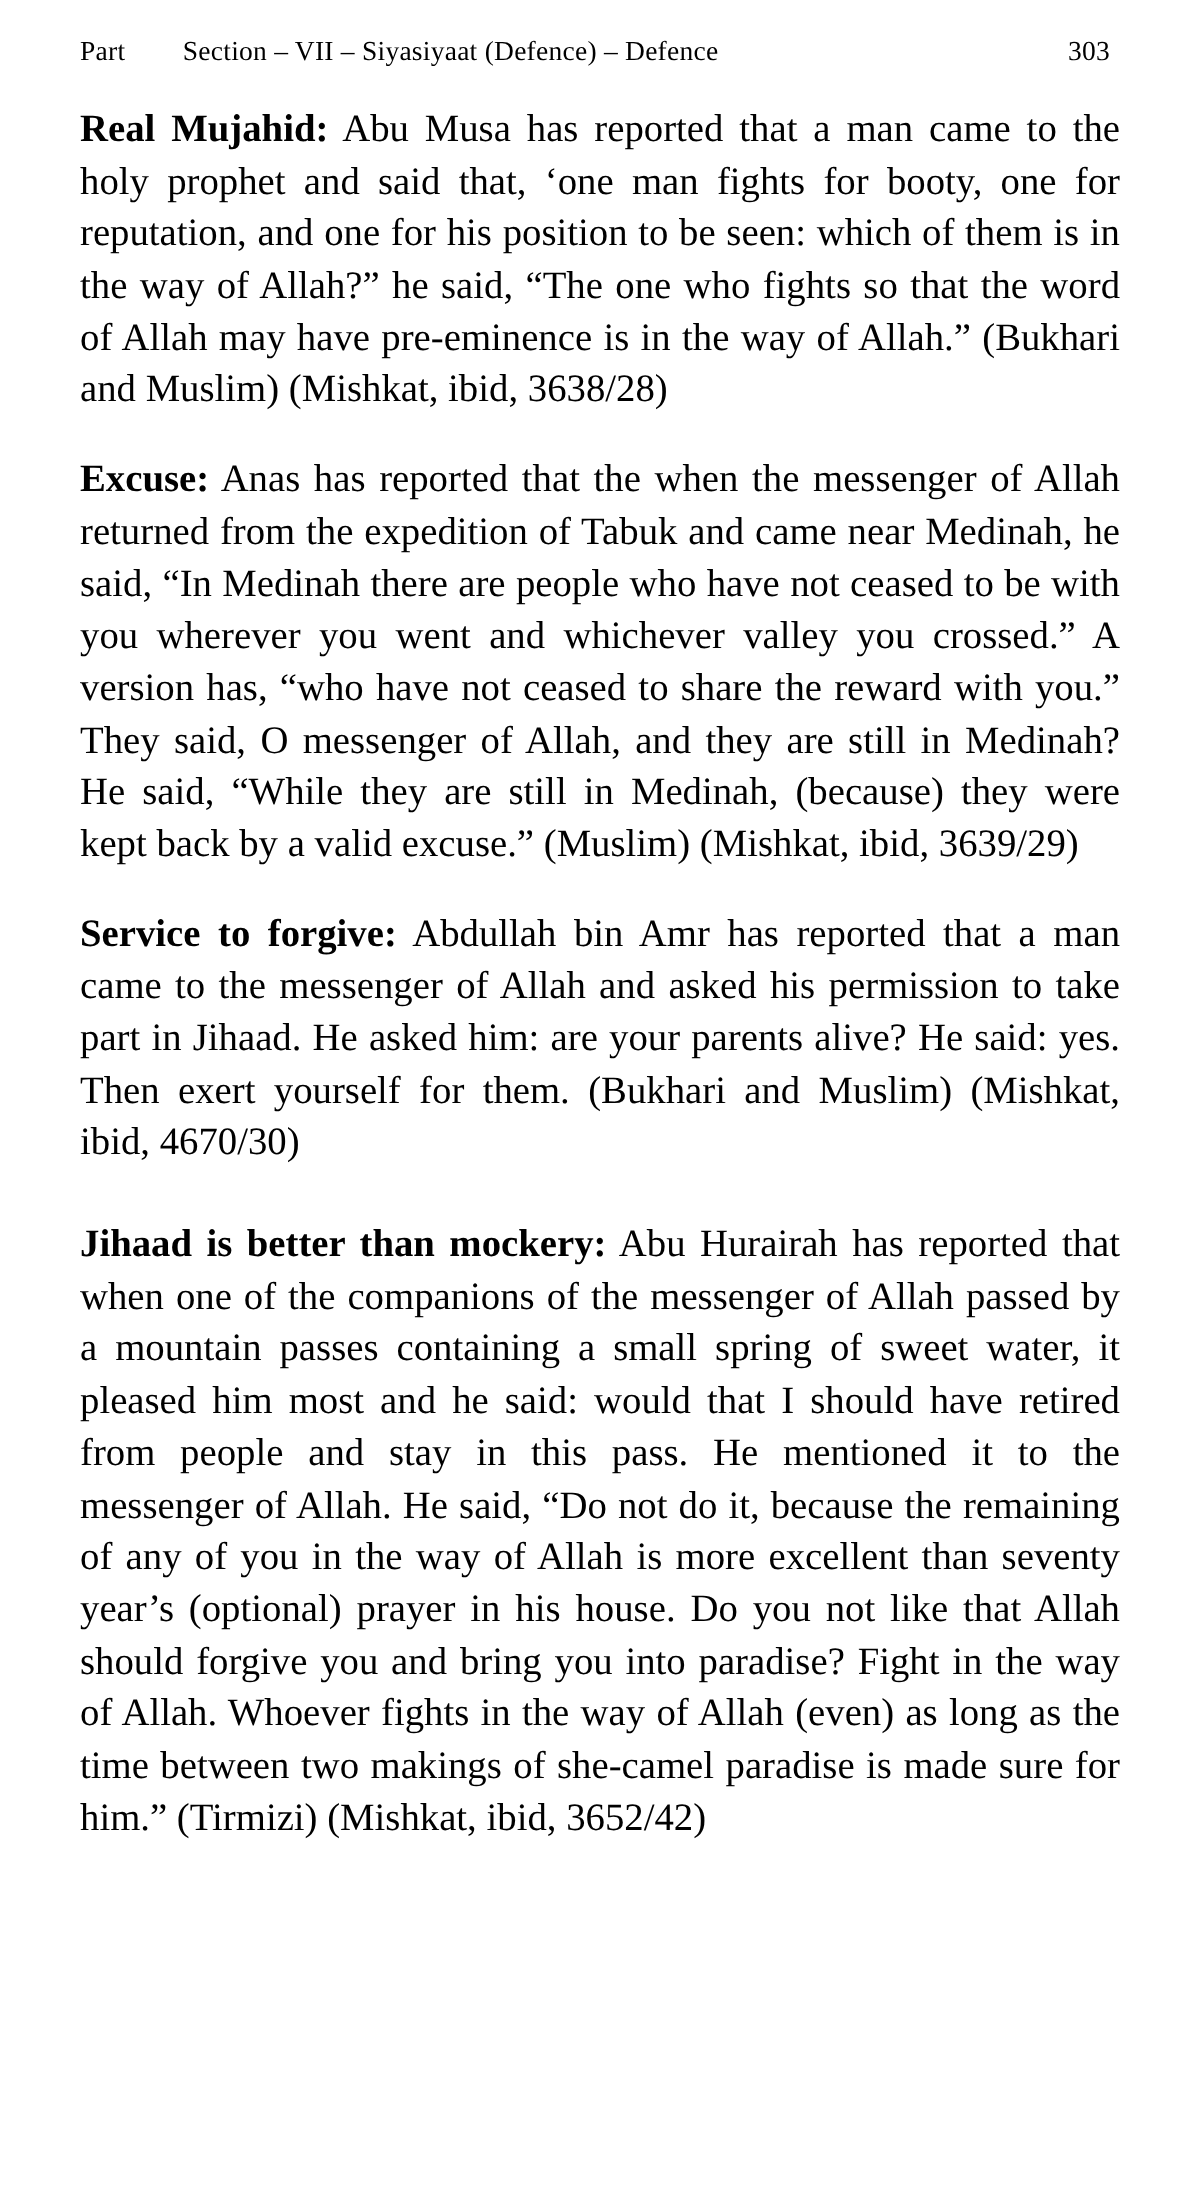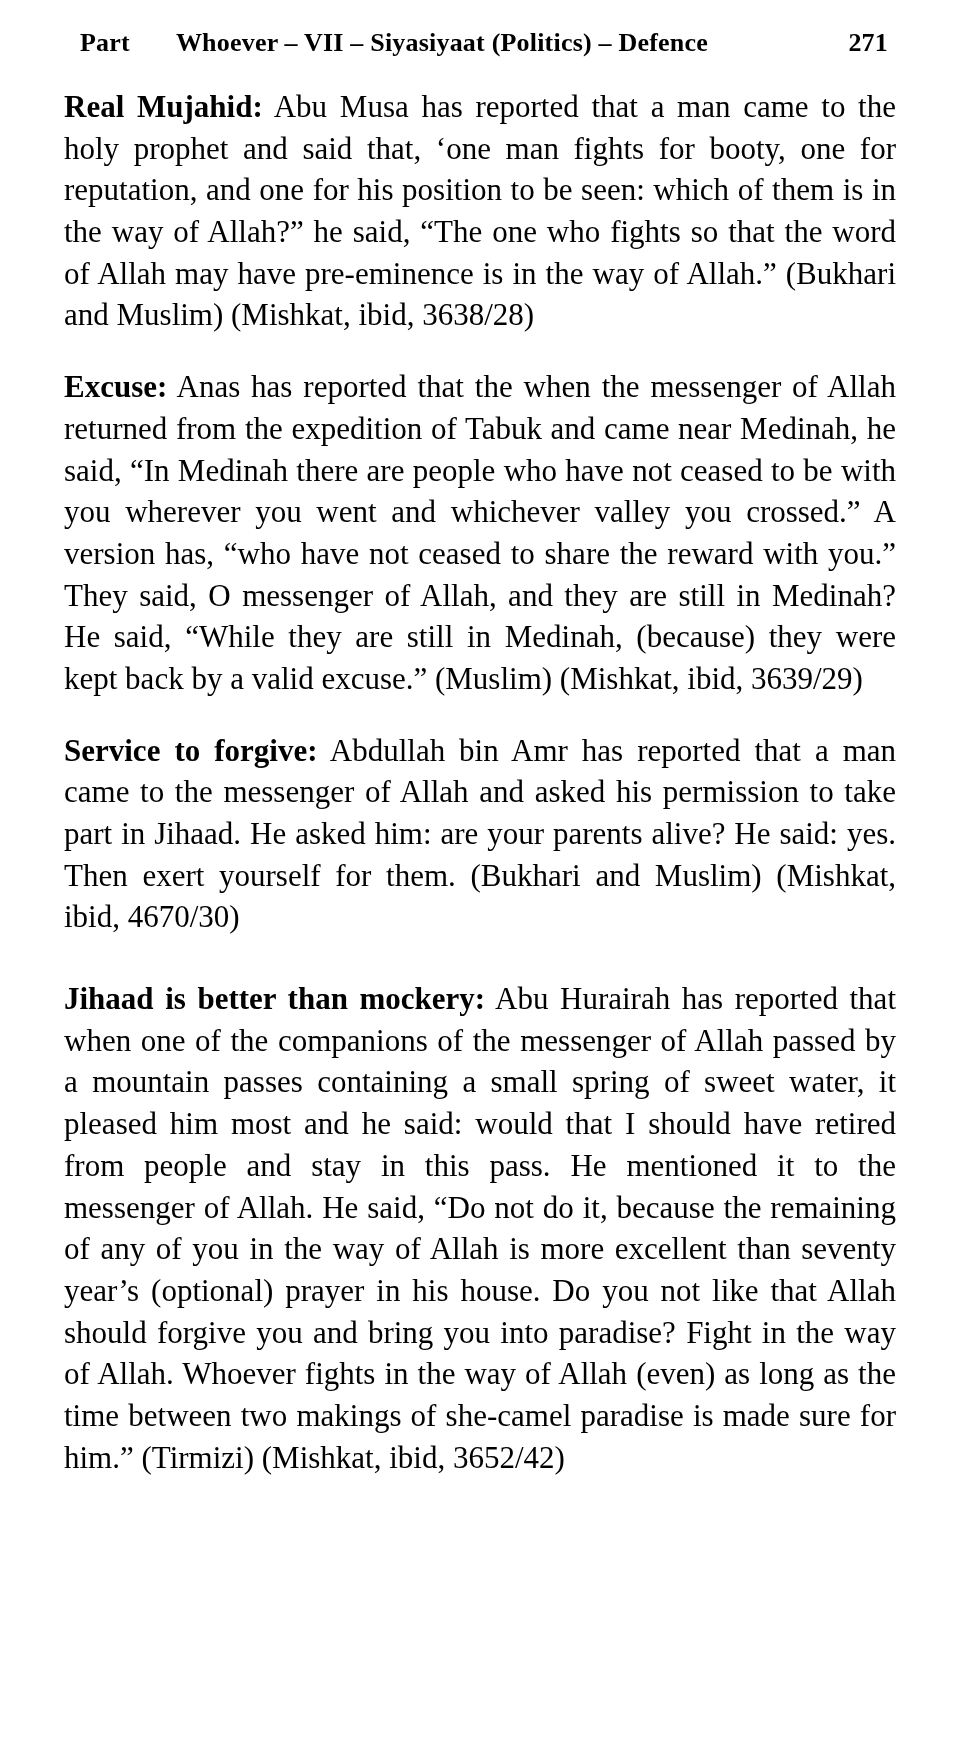--- a/index.html
+++ b/index.html
@@ -17,24 +17,24 @@
   .page {
     width: 960px;
     height: 1759px;
     box-sizing: border-box;
     padding: 28px 64px 0 64px;
     position: relative;
   }
   .header {
     display: flex;
     align-items: baseline;
-    font-weight: bold;
-    font-size: 26px;
+    font-weight: normal;
+    font-size: 22px;
     letter-spacing: 0.2px;
-    margin: 0 0 8px 16px;
+    margin: 0 0 8px 0;
     padding: 0 8px 0 0;
   }
   .header .hdr-part {
     white-space: nowrap;
   }
   .header .hdr-title {
     margin-left: 46px;
     white-space: nowrap;
   }
   .header .hdr-page {
@@ -60,22 +60,22 @@
     font-weight: bold;
   }
 </style>
 </head>
 <body>
 
 <div class="page">
 
   <div class="header">
     <span class="hdr-part">Part</span>
-    <span class="hdr-title">Whoever – VII – Siyasiyaat (Politics) – Defence</span>
-    <span class="hdr-page">271</span>
+    <span class="hdr-title">Section – VII – Siyasiyaat (Defence) – Defence</span>
+    <span class="hdr-page">303</span>
   </div>
 
   <div class="body-area">
 
     <p class="para"><span class="lead">Real Mujahid:</span><span> Abu Musa has reported that a man came to the holy prophet and said that, ‘one man fights for booty, one for reputation, and one for his position to be seen: which of them is in the way of Allah?” he said, “The one who fights so that the word of Allah may have pre-eminence is in the way of Allah.” (Bukhari and Muslim) (Mishkat, ibid, 3638/28)</span></p>
 
     <p class="para"><span class="lead">Excuse:</span><span> Anas has reported that the when the messenger of Allah returned from the expedition of Tabuk and came near Medinah, he said, “In Medinah there are people who have not ceased to be with you wherever you went and whichever valley you crossed.” A version has, “who have not ceased to share the reward with you.” They said, O messenger of Allah, and they are still in Medinah? He said, “While they are still in Medinah, (because) they were kept back by a valid excuse.” (Muslim) (Mishkat, ibid, 3639/29)</span></p>
 
     <p class="para"><span class="lead">Service to forgive:</span><span> Abdullah bin Amr has reported that a man came to the messenger of Allah and asked his permission to take part in Jihaad. He asked him: are your parents alive? He said: yes. Then exert yourself for them. (Bukhari and Muslim) (Mishkat, ibid, 4670/30)</span></p>
 

